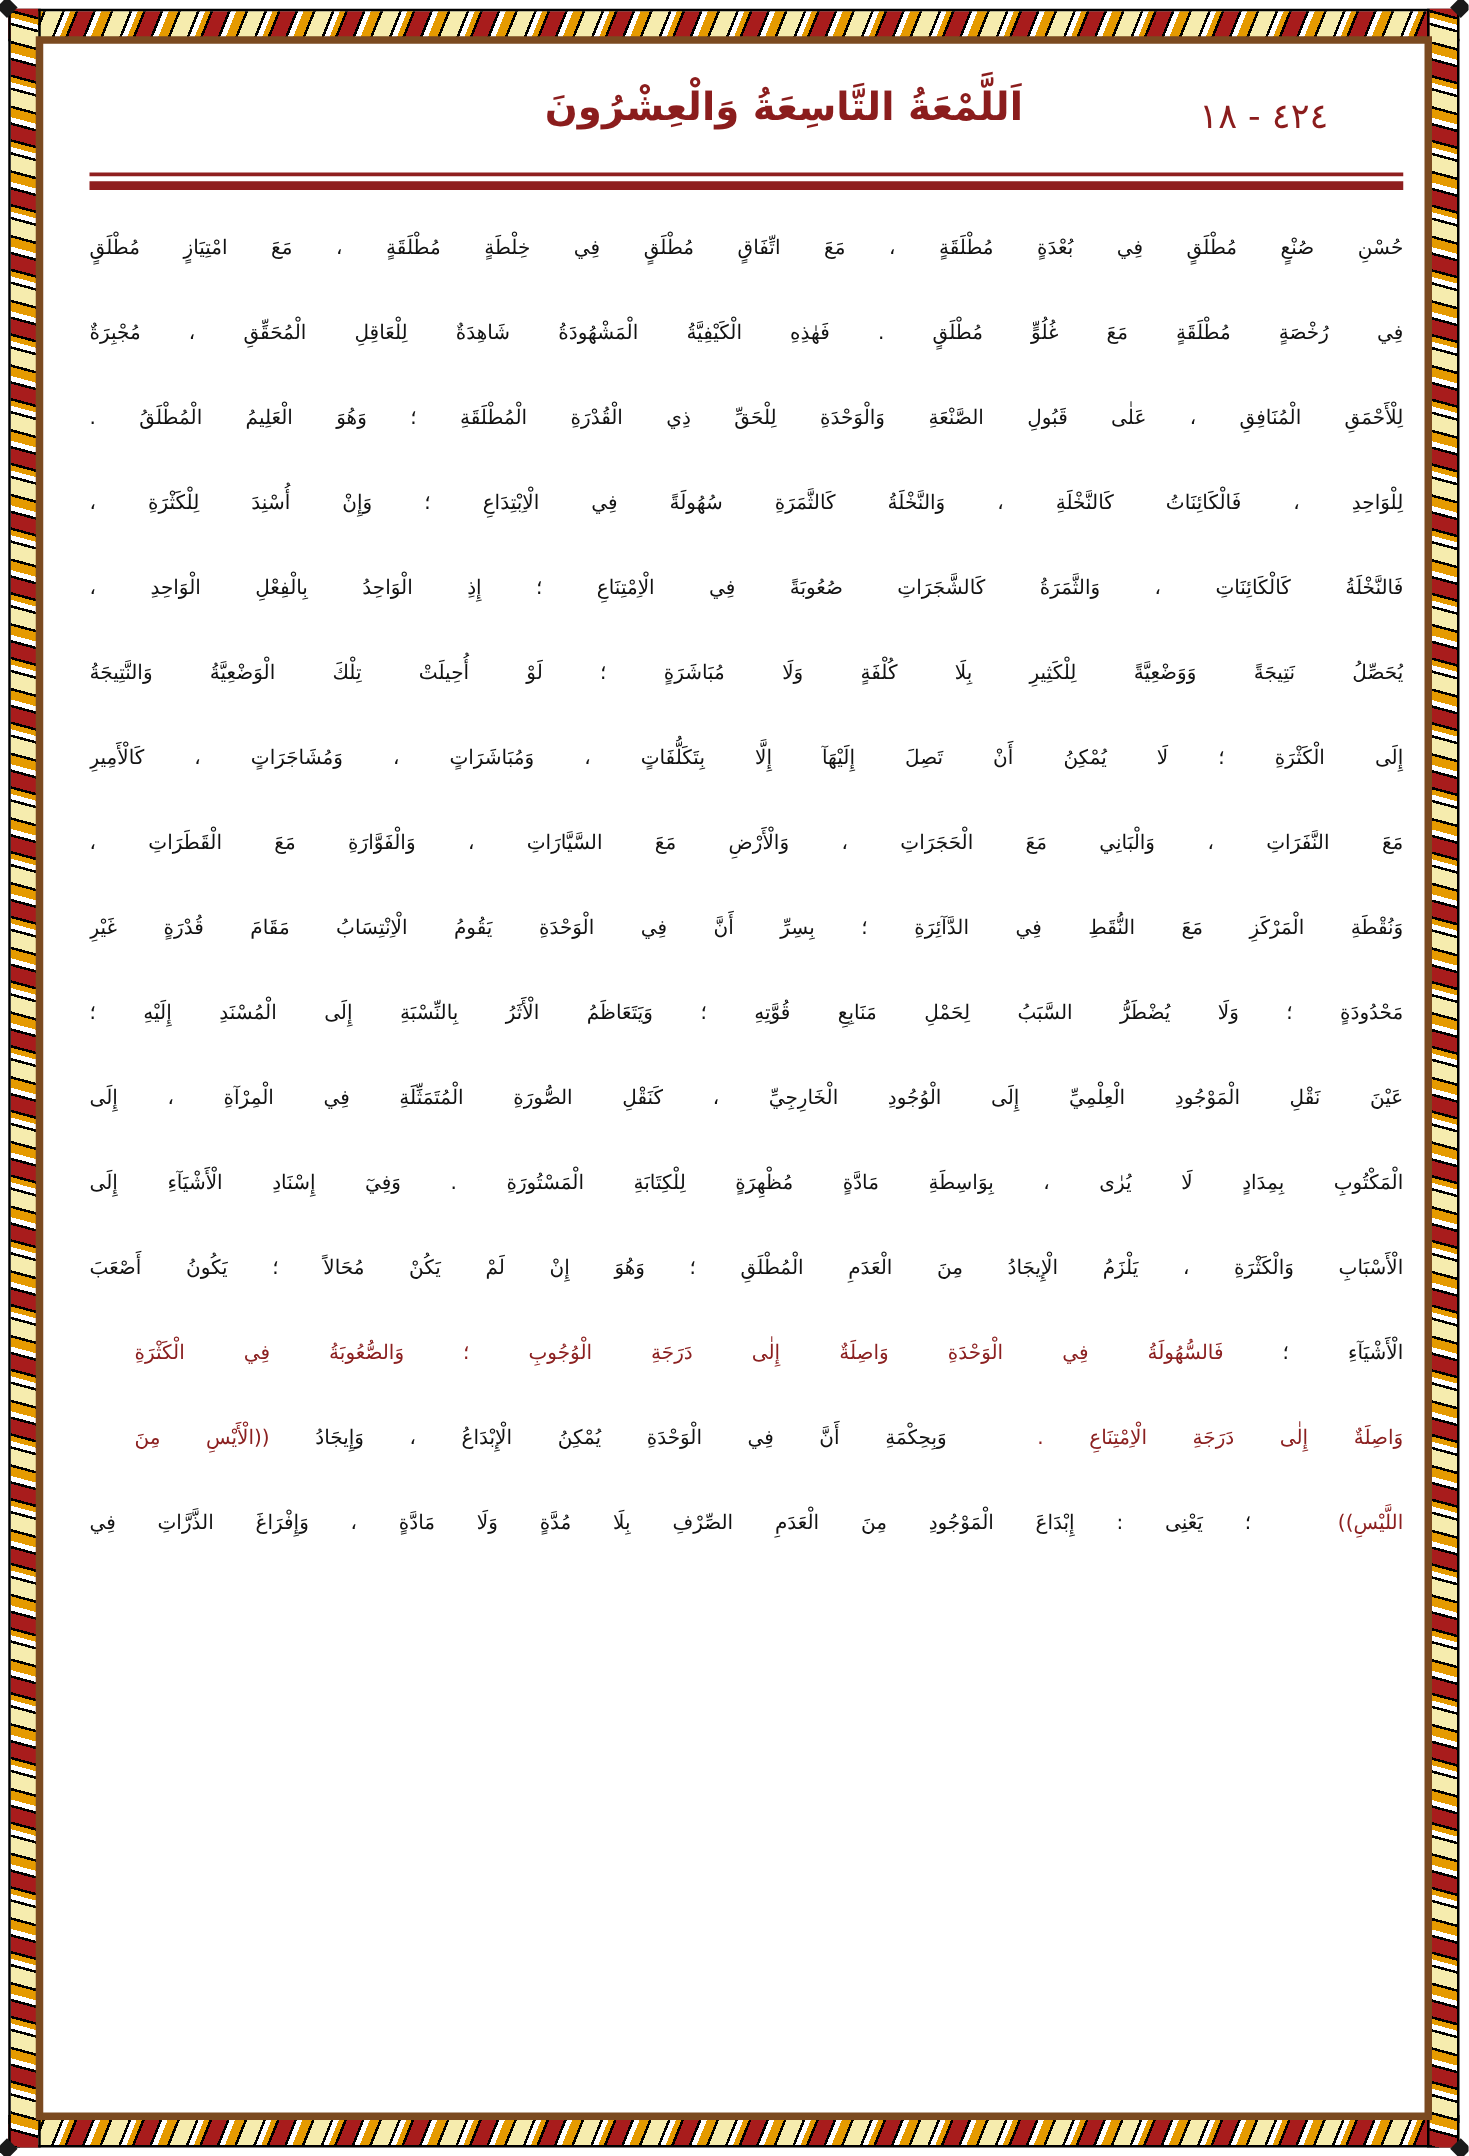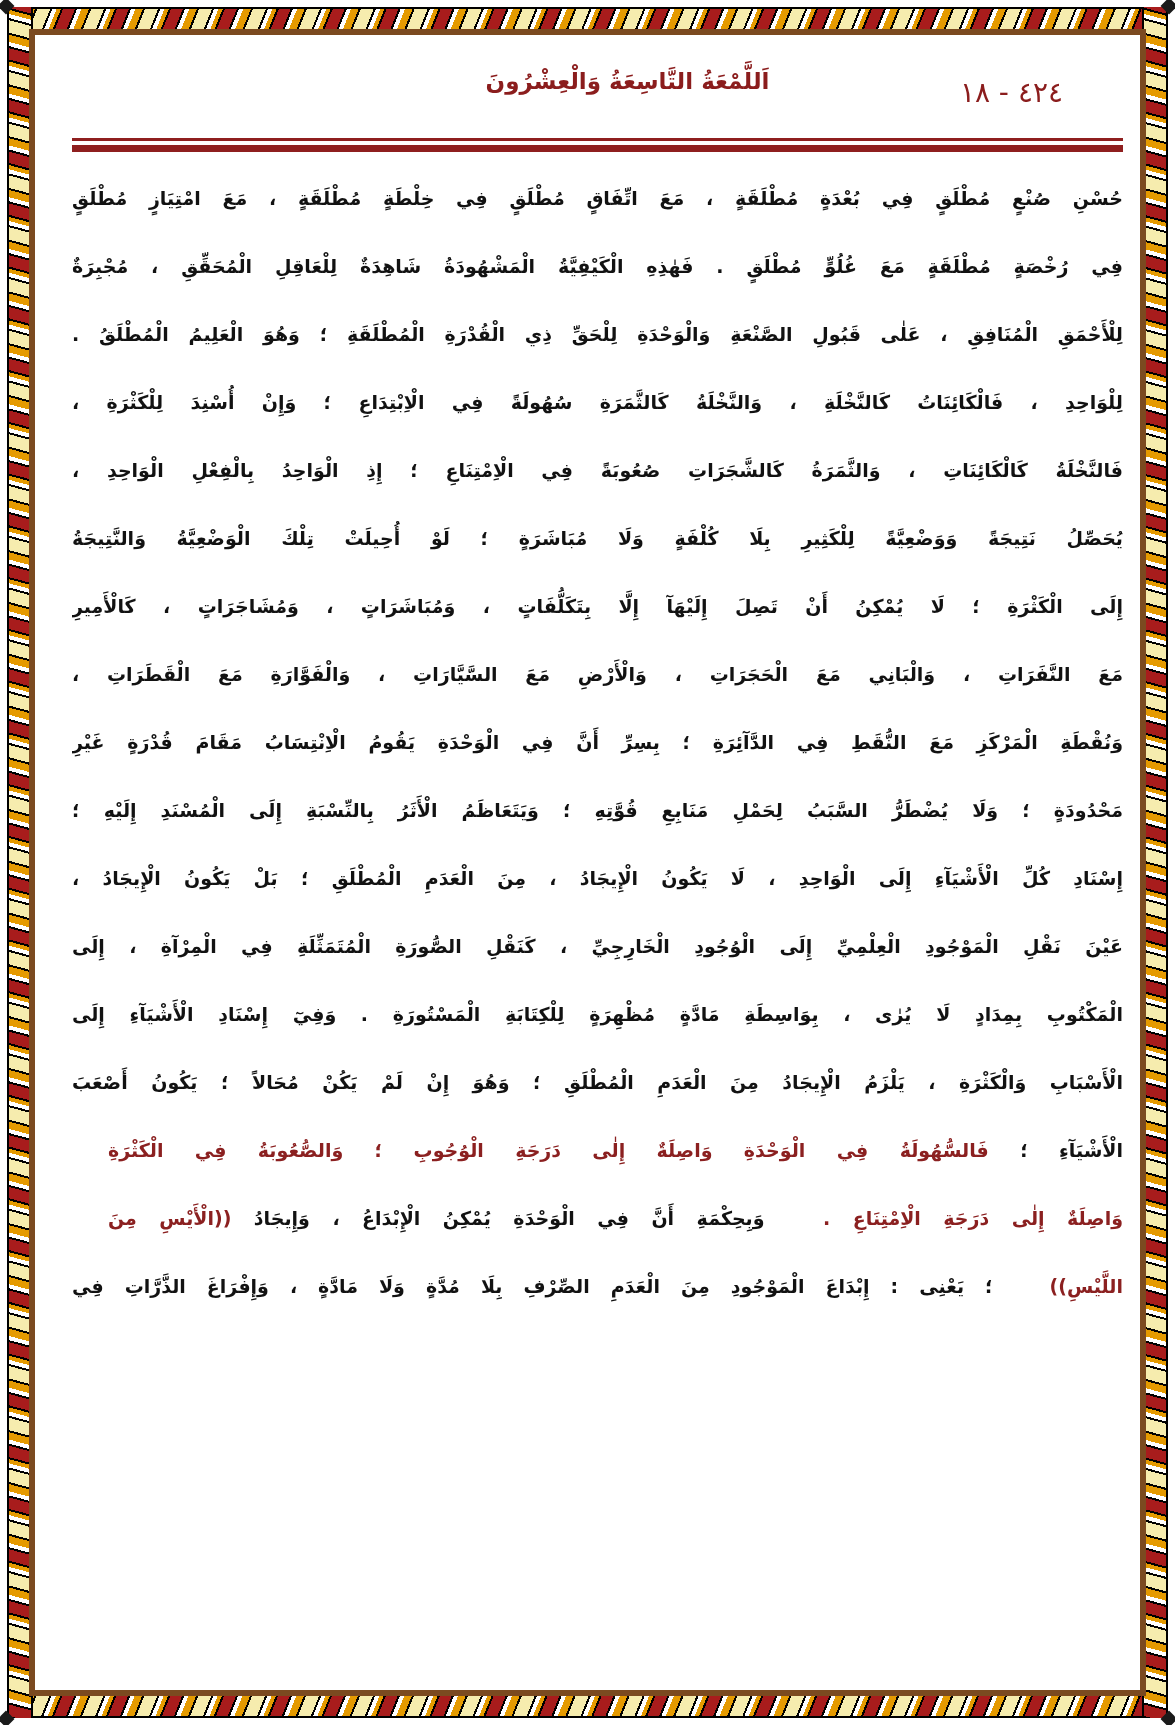--- a/index.html
+++ b/index.html
@@ -23,26 +23,26 @@
   .inner-frame{position:absolute;inset:29px;border:6px solid #7b4a20;pointer-events:none;}
   .spike{position:absolute;width:12px;height:12px;background:#1a1a1a;transform:rotate(45deg);}
   .spike.tl{top:0;left:0;} .spike.tr{top:0;right:0;}
   .spike.bl{bottom:0;left:0;} .spike.br{bottom:0;right:0;}
 
   
   .content{position:absolute;left:72px;right:52px;top:52px;bottom:40px;}
   .header{position:relative;height:78px;}
   .page-number{position:absolute;top:24px;right:60px;color:#8b1d1d;font-size:28px;font-weight:normal;letter-spacing:1px;}
   .page-title{position:absolute;top:16px;left:0;right:0;text-align:center;transform:translateX(30px);
-    color:#8b1d1d;font-size:23px;font-weight:bold;}
+    color:#8b1d1d;font-size:31px;font-weight:bold;}
   .divider{margin-top:8px;}
   .divider .thin{height:3px;background:#8f1f1f;}
   .divider .thick{height:7px;background:#8f1f1f;margin-top:4px;}
 
-  .text-block{margin-top:12px;color:#121212;font-size:19px;font-weight:bold;}
+  .text-block{margin-top:12px;color:#121212;font-size:16px;font-weight:normal;}
   .line{height:68px;line-height:68px;text-align:justify;text-align-last:justify;
     white-space:normal;overflow:hidden;}
   .seg{color:#121212;}
   .seg.red{color:#8b2020;margin-left:36px;}
 </style>
 </head>
 <body>
 
 <div class="page">
 
@@ -69,21 +69,20 @@
         <div class="line"><span class="seg">حُسْنِ صُنْعٍ مُطْلَقٍ فِي بُعْدَةٍ مُطْلَقَةٍ ، مَعَ اتِّفَاقٍ مُطْلَقٍ فِي خِلْطَةٍ مُطْلَقَةٍ ، مَعَ امْتِيَازٍ مُطْلَقٍ</span> </div>
         <div class="line"><span class="seg">فِي رُخْصَةٍ مُطْلَقَةٍ مَعَ غُلُوٍّ مُطْلَقٍ . فَهٰذِهِ الْكَيْفِيَّةُ الْمَشْهُودَةُ شَاهِدَةٌ لِلْعَاقِلِ الْمُحَقِّقِ ، مُجْبِرَةٌ</span> </div>
         <div class="line"><span class="seg">لِلْأَحْمَقِ الْمُنَافِقِ ، عَلٰى قَبُولِ الصَّنْعَةِ وَالْوَحْدَةِ لِلْحَقِّ ذِي الْقُدْرَةِ الْمُطْلَقَةِ ؛ وَهُوَ الْعَلِيمُ الْمُطْلَقُ .</span> </div>
         <div class="line"><span class="seg">لِلْوَاحِدِ ، فَالْكَائِنَاتُ كَالنَّخْلَةِ ، وَالنَّخْلَةُ كَالثَّمَرَةِ سُهُولَةً فِي الْاِبْتِدَاعِ ؛ وَإِنْ أُسْنِدَ لِلْكَثْرَةِ ،</span> </div>
         <div class="line"><span class="seg">فَالنَّخْلَةُ كَالْكَائِنَاتِ ، وَالثَّمَرَةُ كَالشَّجَرَاتِ صُعُوبَةً فِي الْاِمْتِنَاعِ ؛ إِذِ الْوَاحِدُ بِالْفِعْلِ الْوَاحِدِ ،</span> </div>
         <div class="line"><span class="seg">يُحَصِّلُ نَتِيجَةً وَوَضْعِيَّةً لِلْكَثِيرِ بِلَا كُلْفَةٍ وَلَا مُبَاشَرَةٍ ؛ لَوْ أُحِيلَتْ تِلْكَ الْوَضْعِيَّةُ وَالنَّتِيجَةُ</span> </div>
         <div class="line"><span class="seg">إِلَى الْكَثْرَةِ ؛ لَا يُمْكِنُ أَنْ تَصِلَ إِلَيْهَآ إِلَّا بِتَكَلُّفَاتٍ ، وَمُبَاشَرَاتٍ ، وَمُشَاجَرَاتٍ ، كَالْأَمِيرِ</span> </div>
         <div class="line"><span class="seg">مَعَ النَّفَرَاتِ ، وَالْبَانِي مَعَ الْحَجَرَاتِ ، وَالْأَرْضِ مَعَ السَّيَّارَاتِ ، وَالْفَوَّارَةِ مَعَ الْقَطَرَاتِ ،</span> </div>
         <div class="line"><span class="seg">وَنُقْطَةِ الْمَرْكَزِ مَعَ النُّقَطِ فِي الدَّآئِرَةِ ؛ بِسِرِّ أَنَّ فِي الْوَحْدَةِ يَقُومُ الْاِنْتِسَابُ مَقَامَ قُدْرَةٍ غَيْرِ</span> </div>
         <div class="line"><span class="seg">مَحْدُودَةٍ ؛ وَلَا يُضْطَرُّ السَّبَبُ لِحَمْلِ مَنَابِعِ قُوَّتِهِ ؛ وَيَتَعَاظَمُ الْأَثَرُ بِالنِّسْبَةِ إِلَى الْمُسْنَدِ إِلَيْهِ ؛</span> </div>
-        <div class="line"><span class="seg">إِسْنَادِ كُلِّ الْأَشْيَآءِ إِلَى الْوَاحِدِ ، لَا يَكُونُ الْإِيجَادُ ، مِنَ الْعَدَمِ الْمُطْلَقِ ؛ بَلْ يَكُونُ الْإِيجَادُ ،</span> </div>
         <div class="line"><span class="seg">عَيْنَ نَقْلِ الْمَوْجُودِ الْعِلْمِيِّ إِلَى الْوُجُودِ الْخَارِجِيِّ ، كَنَقْلِ الصُّورَةِ الْمُتَمَثِّلَةِ فِي الْمِرْآةِ ، إِلَى</span> </div>
         <div class="line"><span class="seg">الْمَكْتُوبِ بِمِدَادٍ لَا يُرٰى ، بِوَاسِطَةِ مَادَّةٍ مُظْهِرَةٍ لِلْكِتَابَةِ الْمَسْتُورَةِ . وَفِيٓ إِسْنَادِ الْأَشْيَآءِ إِلَى</span> </div>
         <div class="line"><span class="seg">الْأَسْبَابِ وَالْكَثْرَةِ ، يَلْزَمُ الْإِيجَادُ مِنَ الْعَدَمِ الْمُطْلَقِ ؛ وَهُوَ إِنْ لَمْ يَكُنْ مُحَالاً ؛ يَكُونُ أَصْعَبَ</span> </div>
         <div class="line"><span class="seg">الْأَشْيَآءِ ؛ </span> <span class="seg red">فَالسُّهُولَةُ فِي الْوَحْدَةِ وَاصِلَةٌ إِلٰى دَرَجَةِ الْوُجُوبِ ؛ وَالصُّعُوبَةُ فِي الْكَثْرَةِ</span> </div>
         <div class="line"><span class="seg red">وَاصِلَةٌ إِلٰى دَرَجَةِ الْاِمْتِنَاعِ . </span> <span class="seg">وَبِحِكْمَةِ أَنَّ فِي الْوَحْدَةِ يُمْكِنُ الْإِبْدَاعُ ، وَإِيجَادُ </span> <span class="seg red">((الْأَيْسِ مِنَ</span> </div>
         <div class="line"><span class="seg red">اللَّيْسِ)) </span> <span class="seg">؛ يَعْنِى : إِبْدَاعَ الْمَوْجُودِ مِنَ الْعَدَمِ الصِّرْفِ بِلَا مُدَّةٍ وَلَا مَادَّةٍ ، وَإِفْرَاغَ الذَّرَّاتِ فِي</span> </div>
       </div>
   </div>
 
 </div>

